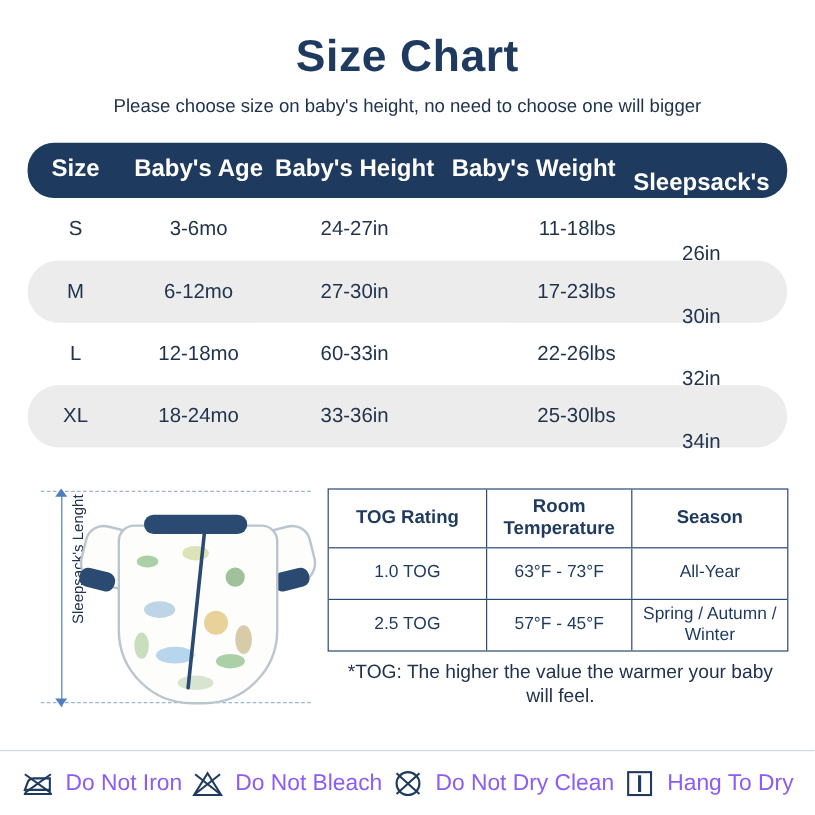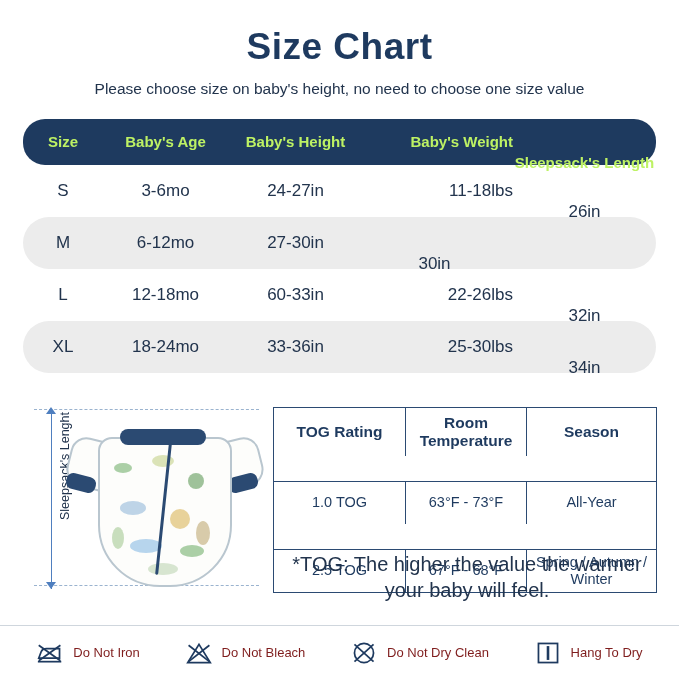--- a/index.html
+++ b/index.html
@@ -44,22 +44,22 @@
   .size-table {
     margin: 21px 23px 0 23px;
     width: 633px;
   }
   .size-head {
     background: #1e3a5f;
     border-radius: 22px;
     height: 46px;
     display: flex;
     align-items: center;
-    color: #bef264;
-    font-size: 15px;
+    color: #ffffff;
+    font-size: 20px;
     font-weight: bold;
   }
   .size-row {
     height: 52px;
     display: flex;
     align-items: center;
     font-size: 17px;
     color: #22344d;
     border-radius: 26px;
   }
@@ -204,21 +204,21 @@
   
   .tog {
     position: absolute;
     left: 273px;
     top: 8px;
     width: 384px;
     border: 1px solid #2b4a72;
     box-sizing: border-box;
   }
   .tog-row { display: flex; }
-  .tog-row + .tog-row { border-top: 1px solid #2b4a72; margin-top: 25px; }
+  .tog-row + .tog-row { border-top: 1px solid #2b4a72; }
   .tog-cell {
     box-sizing: border-box;
     padding: 8px 4px;
     text-align: center;
     font-size: 14.5px;
     color: #1e3a5f;
     display: flex;
     align-items: center;
     justify-content: center;
     line-height: 1.15;
@@ -227,21 +227,21 @@
   .tc0 { width: 131px; }
   .tc1 { width: 121px; }
   .tc2 { width: 130px; }
   .tog-header .tog-cell { font-weight: bold; font-size: 15.5px; height: 48px; }
   .tog-body .tog-cell { height: 42px; }
   .tog-note {
     position: absolute;
     left: 281px;
     top: 152px;
     width: 372px;
-    font-size: 20px;
+    font-size: 16px;
     color: #22344d;
     text-align: center;
     line-height: 1.3;
   }
 
   
   .footer {
     position: absolute;
     left: 0;
     bottom: 0;
@@ -253,32 +253,32 @@
     justify-content: space-around;
     padding: 0 14px;
     box-sizing: border-box;
   }
   .care {
     display: flex;
     align-items: center;
     gap: 9px;
   }
   .care .label {
-    font-size: 13px;
-    color: #7f1d1d;
+    font-size: 19px;
+    color: #8b5cf6;
   }
   .ico { width: 28px; height: 26px; display: block; }
 </style>
 </head>
 <body>
 
 <div class="page">
 
   <div class="title">Size Chart</div>
-  <div class="subtitle">Please choose size on baby's height, no need to choose one size value</div>
+  <div class="subtitle">Please choose size on baby's height, no need to choose one will bigger</div>
 
   <div class="size-table">
     <div class="size-head">
       <div class="c0">Size</div>
       <div class="c1">Baby's Age</div>
       <div class="c2">Baby's Height</div>
       <div class="c3">Baby's Weight</div>
       <div class="c4">Sleepsack's Length</div>
     </div>
 
@@ -287,20 +287,21 @@
       <div class="c1">3-6mo</div>
       <div class="c2">24-27in</div>
       <div class="c3">11-18lbs</div>
       <div class="c4">26in</div>
     </div>
 
     <div class="size-row alt">
       <div class="c0">M</div>
       <div class="c1">6-12mo</div>
       <div class="c2">27-30in</div>
+      <div class="c3">17-23lbs</div>
       <div class="c4">30in</div>
     </div>
 
     <div class="size-row">
       <div class="c0">L</div>
       <div class="c1">12-18mo</div>
       <div class="c2">60-33in</div>
       <div class="c3">22-26lbs</div>
       <div class="c4">32in</div>
     </div>
@@ -353,21 +354,21 @@
         <div class="tog-cell tc1">Room Temperature</div>
         <div class="tog-cell tc2">Season</div>
       </div>
       <div class="tog-row tog-body">
         <div class="tog-cell tc0">1.0 TOG</div>
         <div class="tog-cell tc1">63°F  -  73°F</div>
         <div class="tog-cell tc2">All-Year</div>
       </div>
       <div class="tog-row tog-body">
         <div class="tog-cell tc0">2.5 TOG</div>
-        <div class="tog-cell tc1">67°F  -  68°F</div>
+        <div class="tog-cell tc1">57°F  -  45°F</div>
         <div class="tog-cell tc2">Spring / Autumn / Winter</div>
       </div>
     </div>
 
     <div class="tog-note">*TOG: The higher the value the warmer your baby will feel.</div>
   </div>
 
   <div class="footer">
 
     <div class="care">

